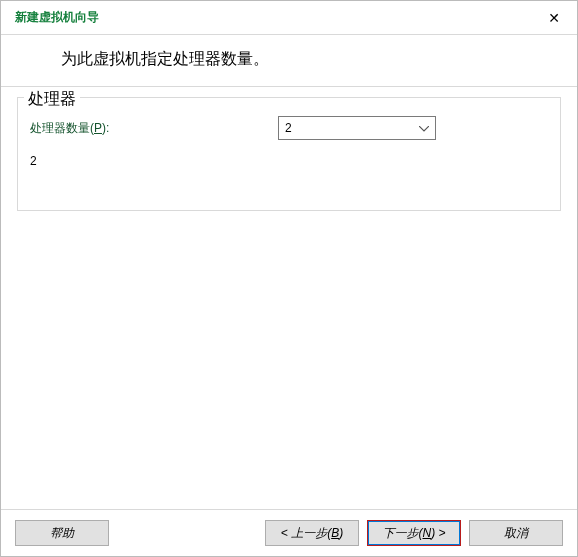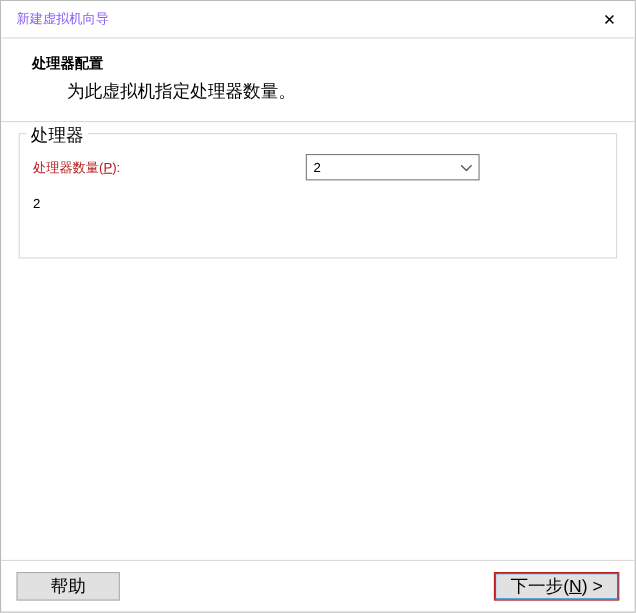--- a/index.html
+++ b/index.html
@@ -18,21 +18,22 @@
       display: flex;
       align-items: center;
       justify-content: space-between;
       height: 34px;
       padding: 0 0 0 14px;
       border-bottom: 1px solid #d9d9d9;
       background: #fff;
     }
     .titlebar .title {
       font-size: 12px;
-      color: #8b5cf6;
+      color: #15803d;
+      font-weight: bold;
     }
     .titlebar .close {
       width: 46px;
       height: 100%;
       display: flex;
       align-items: center;
       justify-content: center;
       font-size: 14px;
       color: #000;
       cursor: default;
@@ -70,21 +71,21 @@
       font-size: 16px;
       color: #000;
     }
     .row {
       display: flex;
       align-items: center;
       margin-bottom: 14px;
     }
     .row .label {
       width: 248px;
-      color: #b91c1c;
+      color: #14532d;
     }
     .row .label .mn {
       text-decoration: underline;
     }
     .row .field {
       width: 158px;
     }
     .combo {
       position: relative;
       width: 158px;
@@ -125,47 +126,47 @@
       display: flex;
       align-items: center;
       gap: 8px;
     }
     .footer .spacer { flex: 1; }
     .btn {
       min-width: 94px;
       height: 26px;
       border: 1px solid #adadad;
       background: #e1e1e1;
-      font-size: 16px;
+      font-size: 12px;
       display: inline-flex;
       align-items: center;
       justify-content: center;
       padding: 0 14px;
       cursor: default;
+      font-style: italic;
     }
     .btn.default {
       border: 1px solid #b91c1c;
       outline: 1px solid #0078d7;
       outline-offset: -2px;
     }
     .btn .mn { text-decoration: underline; }
     svg.chev { width: 10px; height: 6px; }
   </style>
 </head>
 <body>
 
 <div class="titlebar">
   <span class="title">新建虚拟机向导</span>
   <div class="close">
     <span>✕</span>
   </div>
 </div>
 
 <div class="header">
-  <div class="heading">处理器配置</div>
   <div class="sub">为此虚拟机指定处理器数量。</div>
 </div>
 
 <div class="content">
   <div class="groupbox">
     <div class="legend">处理器</div>
 
     <div class="row">
       <div class="label">
         <span>处理器数量(</span><span class="mn">P</span><span>):</span>
@@ -190,16 +191,22 @@
     </div>
 
   </div>
 </div>
 
 <div class="footer">
   <div class="btn">
     <span>帮助</span>
   </div>
   <div class="spacer"></div>
+  <div class="btn">
+    <span><span>&lt; 上一步(</span><span class="mn">B</span><span>)</span></span>
+  </div>
   <div class="btn default">
     <span><span>下一步(</span><span class="mn">N</span><span>) &gt;</span></span>
   </div>
+  <div class="btn">
+    <span>取消</span>
+  </div>
 </div>
 
 </body></html>

